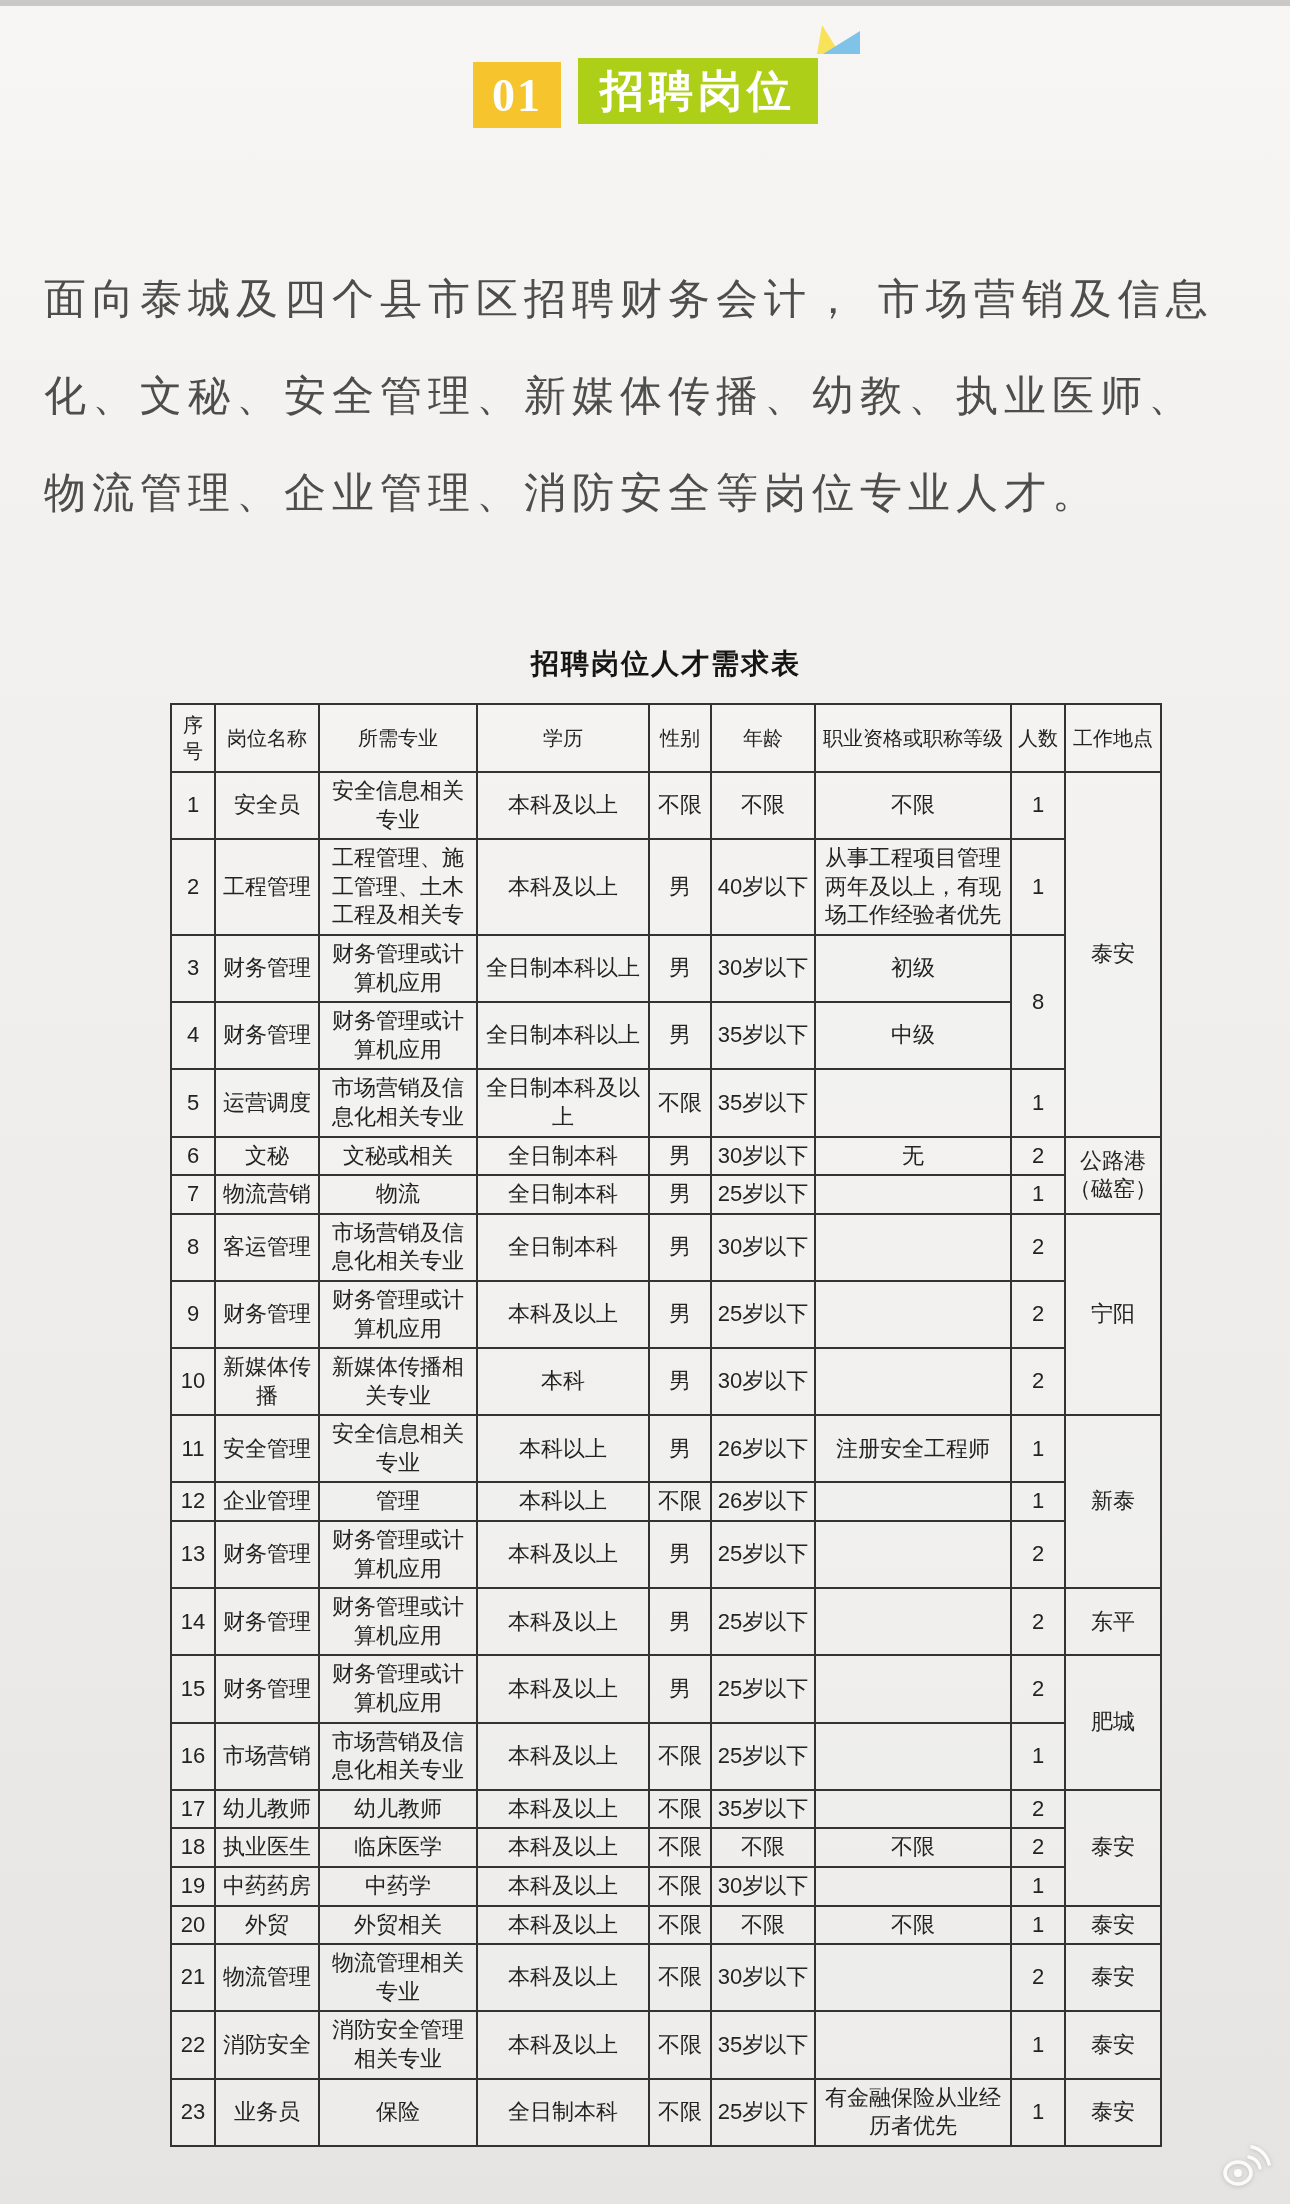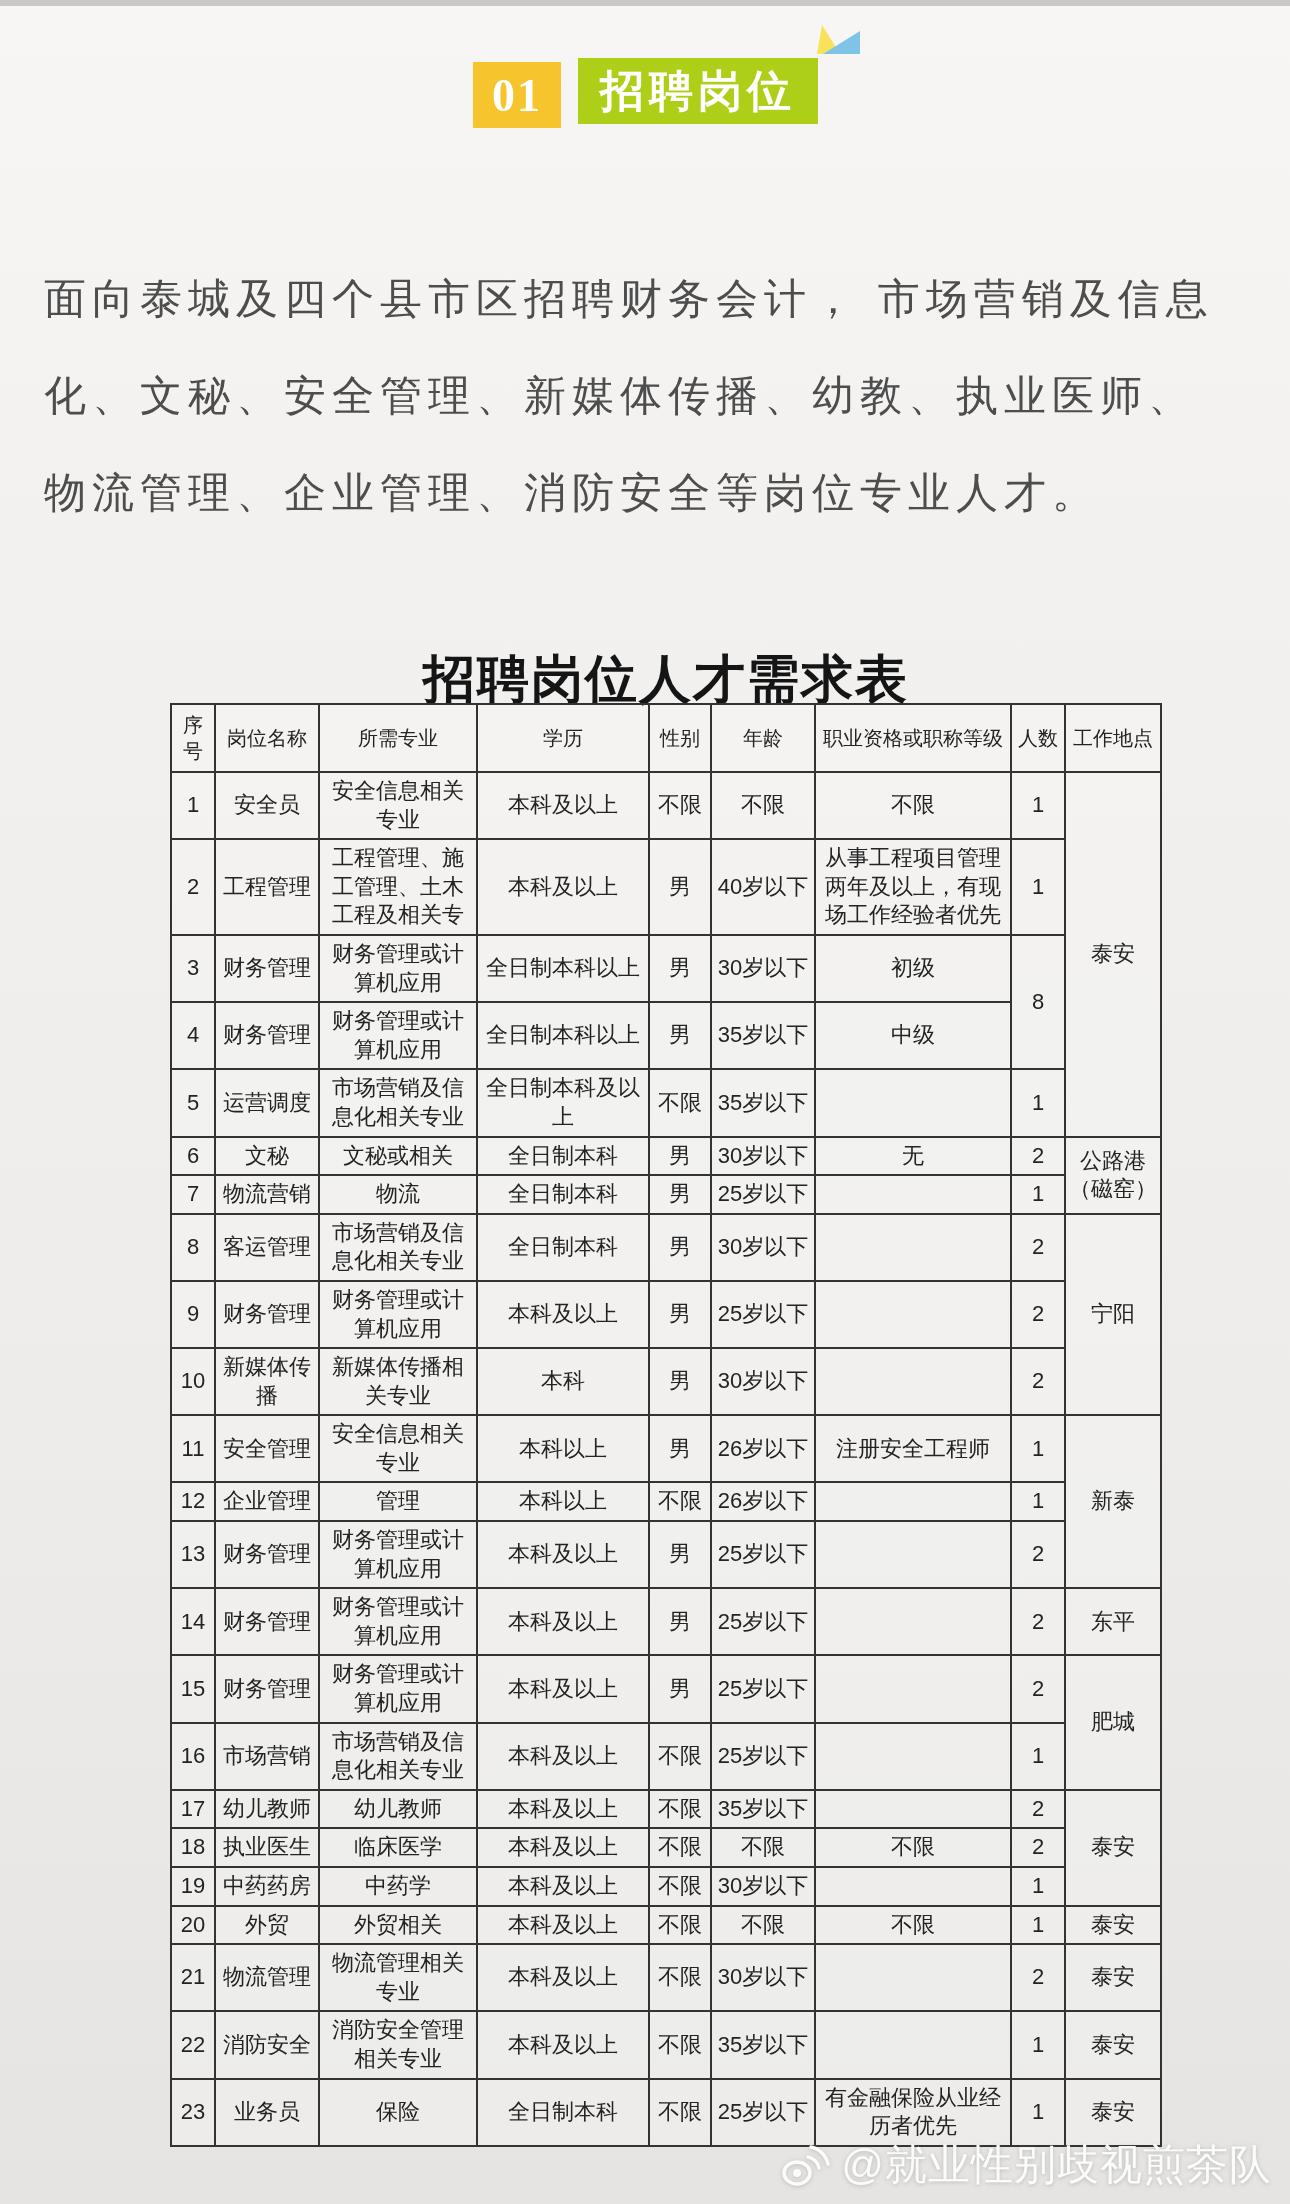--- a/index.html
+++ b/index.html
@@ -29,21 +29,21 @@
   .tri-blue { left:823px; top:29px; width:37px; height:25px; background:#7fc3e8;
     clip-path:polygon(100% 8%, 0% 100%, 100% 100%); }
 
   
   .intro { position:absolute; left:44px; top:250px; width:1210px; color:#4d4d4d; }
   .intro-line { font-size:42px; letter-spacing:6px; line-height:97px; white-space:nowrap; }
 
   
   .table-title {
     position:absolute; left:170px; top:645px; width:992px; text-align:center;
-    font-size:52px; font-weight:bold; color:#151515; letter-spacing:2px;
+    font-size:28px; font-weight:bold; color:#151515; letter-spacing:2px;
     font-family:Liberation Serif, serif;
   }
 
   
   .req-table {
     position:absolute; left:170px; top:703px; width:992px;
     border-collapse:collapse; table-layout:fixed; color:#232323;
     background:rgba(250,250,248,0.35);
     padding-left:42px;
   }
@@ -353,15 +353,14 @@
       </tbody>
   </table>
 
   <div class="watermark">
     <svg class="weibo-icon" viewBox="0 0 56 56" xmlns="http://www.w3.org/2000/svg">
       <ellipse cx="22" cy="36" rx="13" ry="11" fill="none" stroke="#fbfbf9" stroke-width="3.5"></ellipse>
       <circle cx="22" cy="36" r="4" fill="#fbfbf9"></circle>
       <path d="M33 20 a 14 14 0 0 1 11 11" fill="none" stroke="#fbfbf9" stroke-width="3.5" stroke-linecap="round"></path>
       <path d="M36 10 a 22 22 0 0 1 17 17" fill="none" stroke="#fbfbf9" stroke-width="3.5" stroke-linecap="round"></path>
     </svg>
-    <span class="watermark-text">@就业性别歧视煎茶队</span>
   </div>
 </div>
 
 </body></html>

